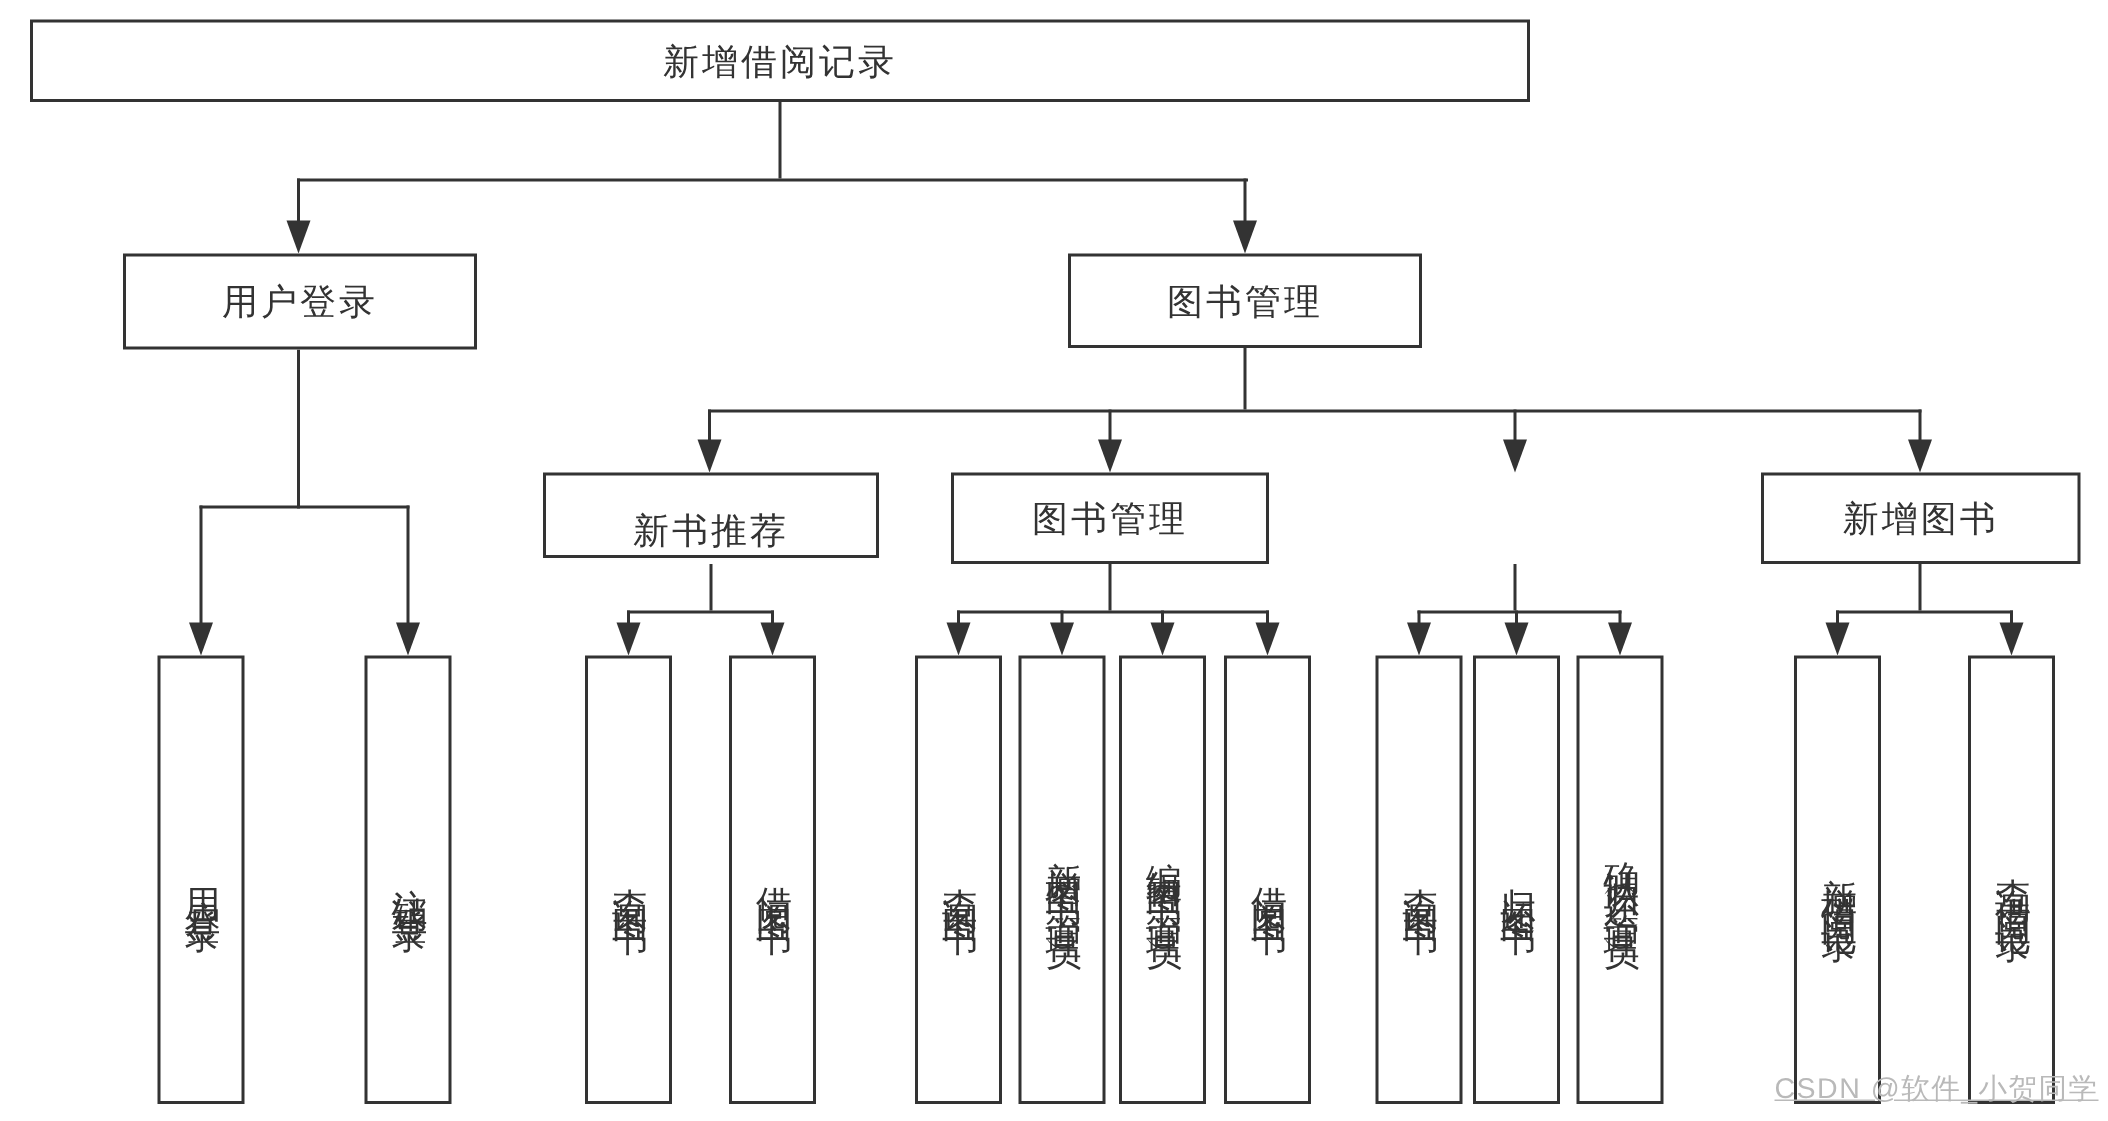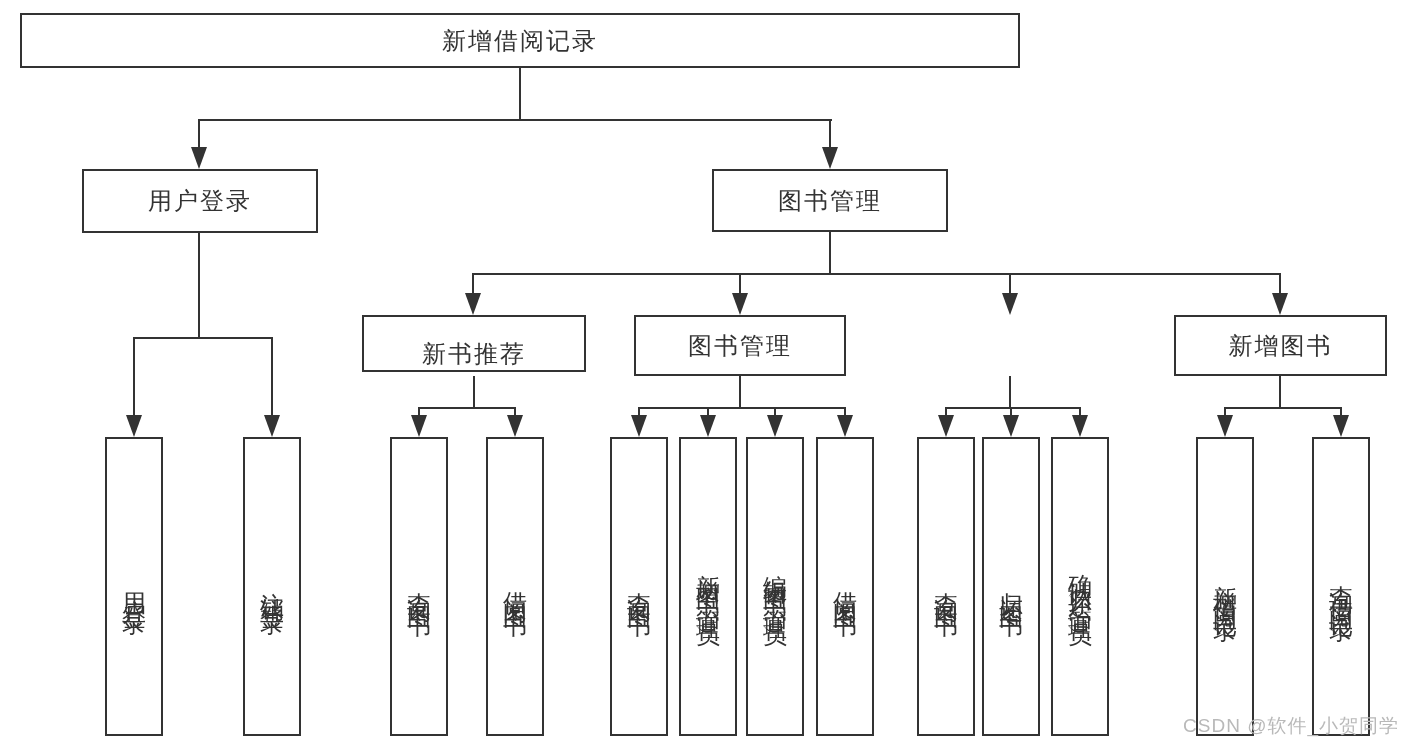--- a/index.html
+++ b/index.html
@@ -53,20 +53,21 @@
   }
 
   .watermark {
     position: absolute;
     right: 6px;
     bottom: 8px;
     font-size: 19px;
     letter-spacing: 1px;
     color: var(--wm, #b9b9b9);
     z-index: 5;
+    text-decoration: underline;
   }
 </style>
 </head>
 <body>
 
 <div id="canvas">
 
   <div class="node hnode" style="left:20px; top:13px; width:1000px; height:55px;">
     <span>新增借阅记录</span>
   </div>

